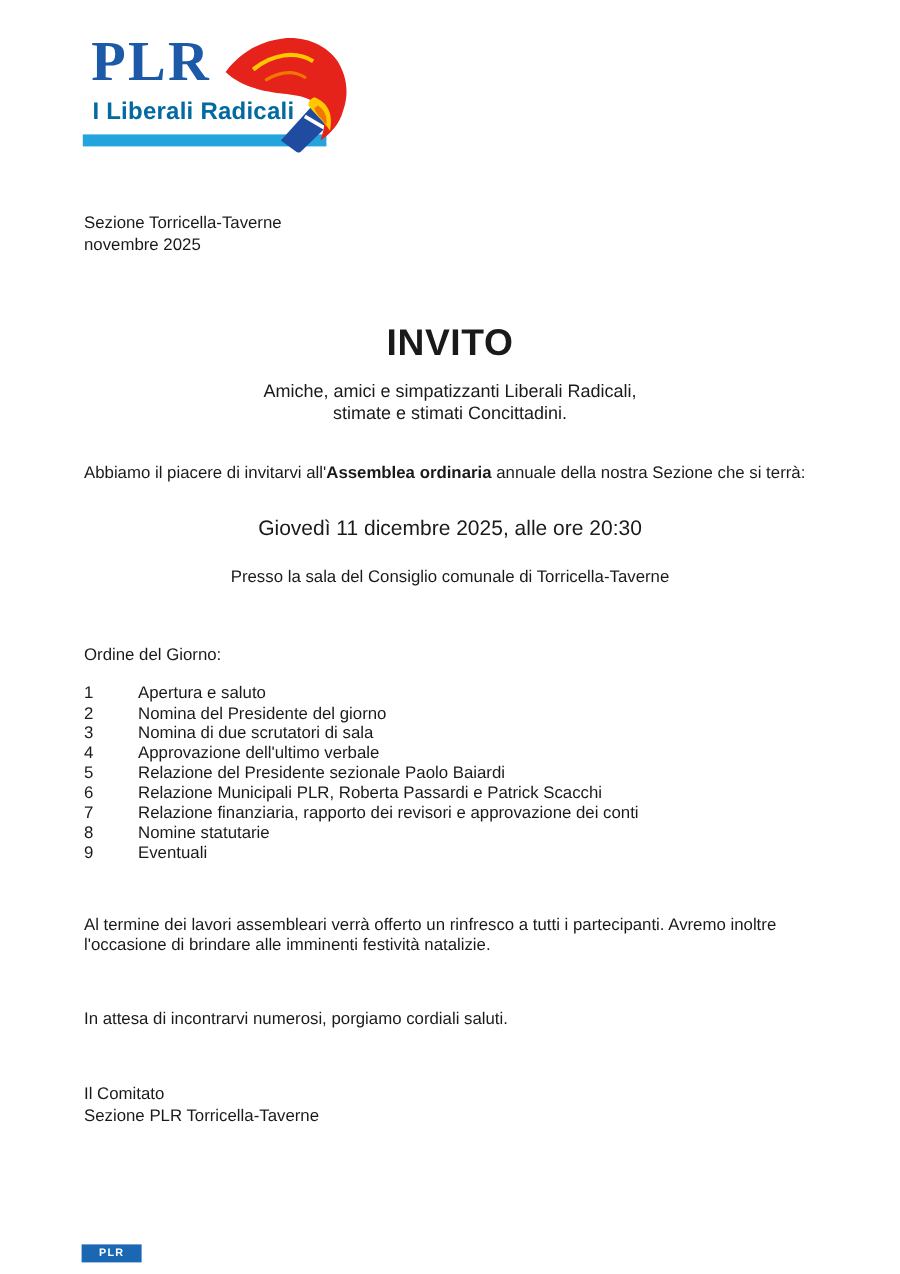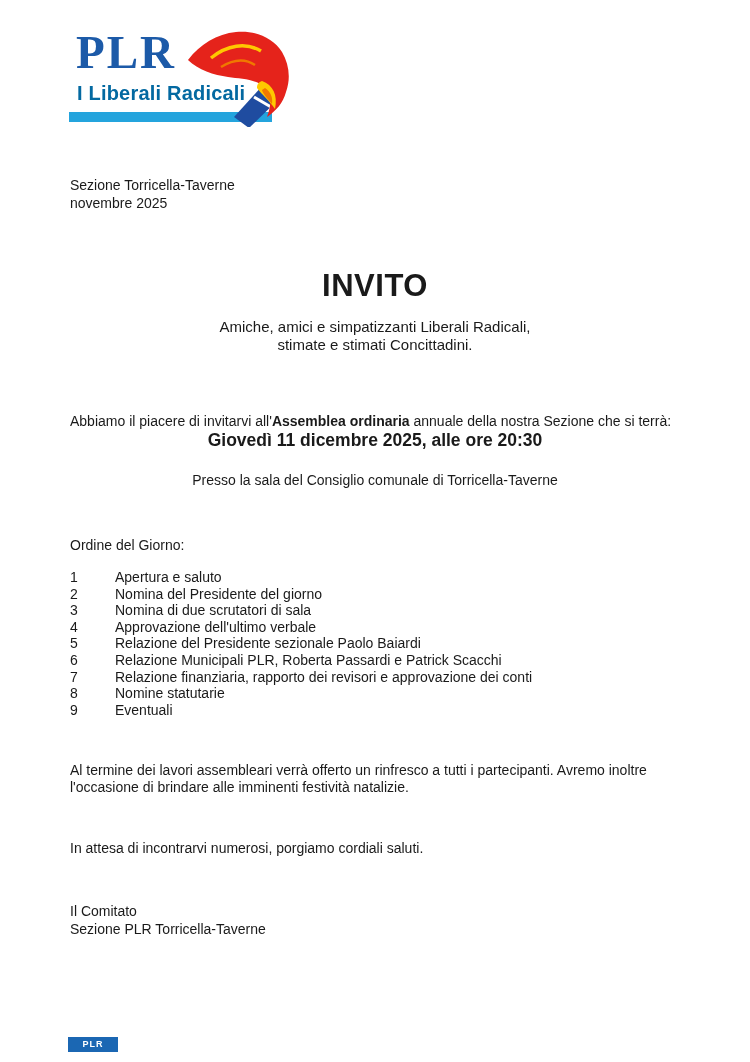--- a/index.html
+++ b/index.html
@@ -56,26 +56,25 @@
   }
   .salutation {
     left: 0; top: 318px; width: 750px;
     text-align: center;
     font-size: 15px; line-height: 18px;
   }
   .intro {
     left: 70px; top: 385px; width: 660px;
     font-size: 14px;
     white-space: nowrap;
-    margin-top: 28px;
   }
   .event-datetime {
     left: 0; top: 430px; width: 750px;
     text-align: center;
-    font-weight: 700;
+    font-weight: 400;
     font-size: 17.5px;
   }
   .event-venue {
     left: 0; top: 472px; width: 750px;
     text-align: center;
     font-size: 14px;
   }
   .agenda-heading {
     left: 70px; top: 537px;
     font-size: 14px;

